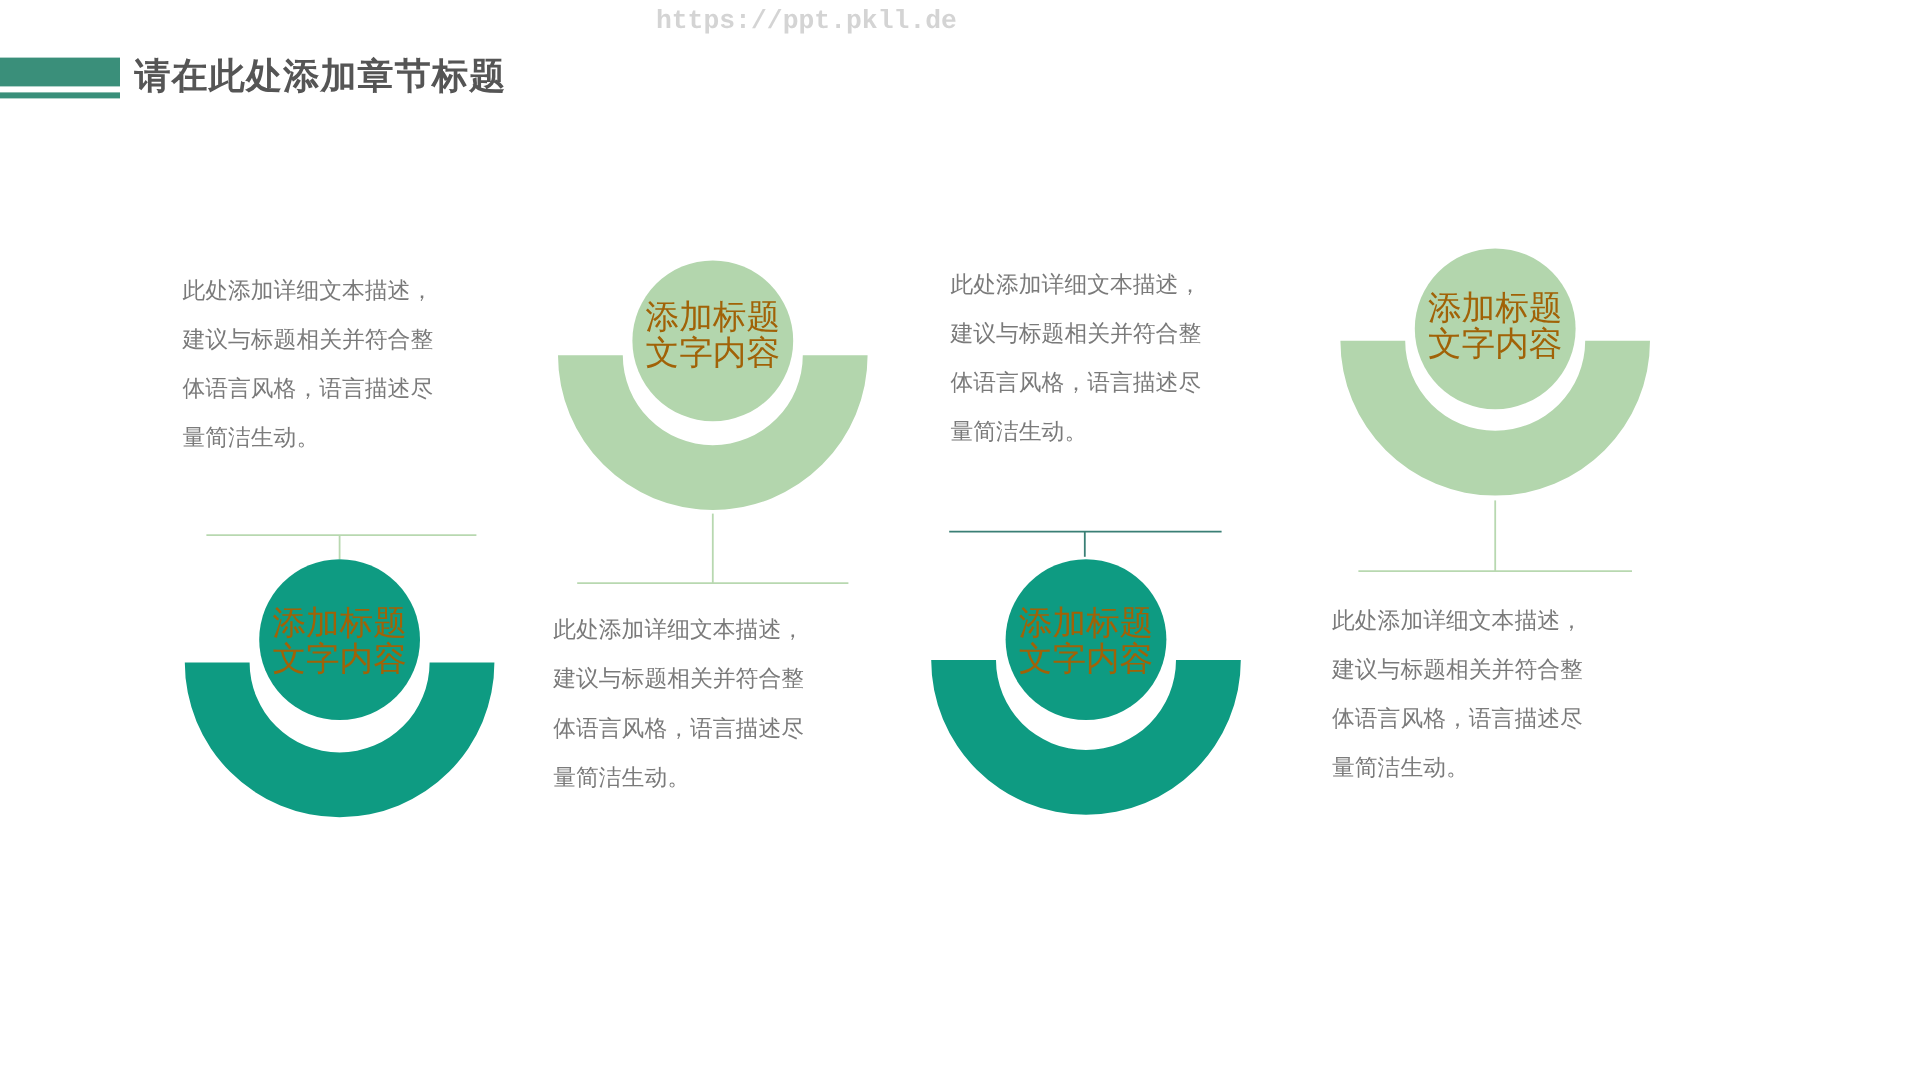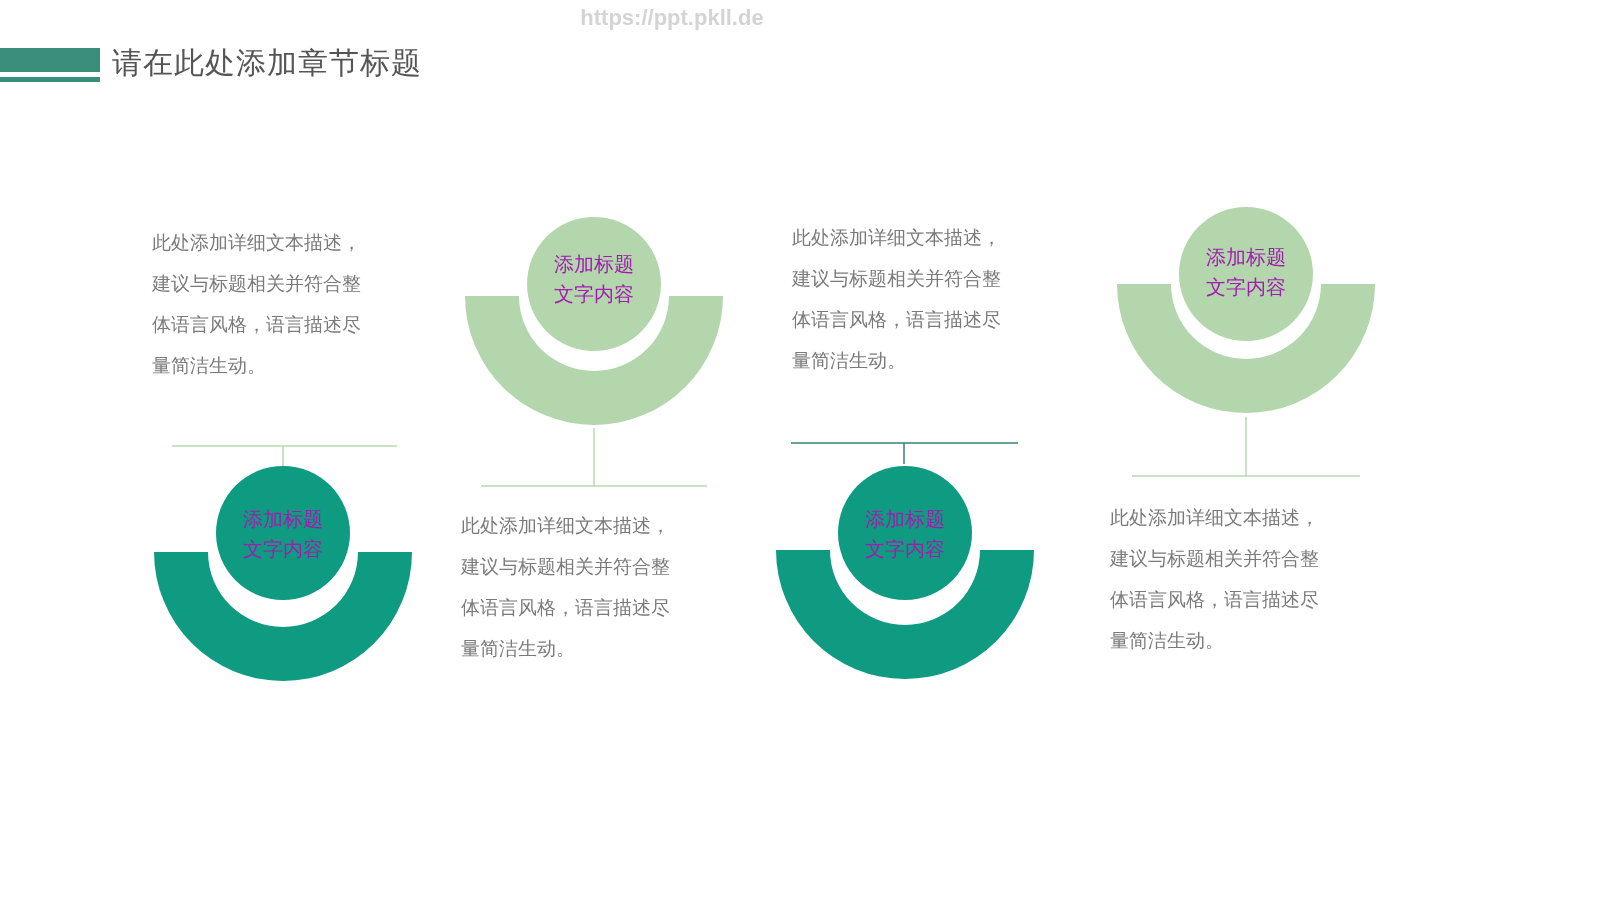--- a/index.html
+++ b/index.html
@@ -1,26 +1,26 @@
 <!DOCTYPE html>
 <html><head>
 <meta charset="utf-8">
 <style>
   html, body { margin:0; padding:0; }
   body { width:1600px; height:900px; background:#ffffff; position:relative; overflow:hidden;
          font-family:"DejaVu Sans","Liberation Sans",sans-serif; }
   .watermark { position:absolute; left:0; width:1344px; top:5px; text-align:center;
-               font-family:Liberation Sans, sans-serif; font-size:22px;
+               font-family:Liberation Mono, monospace; font-size:22px;
                color:#d4d4d4; font-weight:bold; letter-spacing:0px; }
   .title-bar-top { position:absolute; left:0; top:48px; width:100px; height:24px; background:#3a8f7a; }
   .title-bar-bot { position:absolute; left:0; top:77px; width:100px; height:5px; background:#3a8f7a; }
-  .page-title { position:absolute; left:112px; top:43px; font-size:30px; font-weight:normal; color:#555555; letter-spacing:1px; }
+  .page-title { position:absolute; left:112px; top:43px; font-size:30px; font-weight:bold; color:#555555; letter-spacing:1px; }
   .desc { position:absolute; width:270px; font-size:19px; line-height:41px; color:#7a7a7a; }
   .diagram { position:absolute; left:0; top:0; }
-  .circle-label { position:absolute; width:140px; text-align:center; color:#a21caf; font-size:20px; line-height:30px; }
+  .circle-label { position:absolute; width:140px; text-align:center; color:#a16207; font-size:28px; line-height:30px; }
 </style>
 </head>
 <body>
 
 <div class="watermark">https://ppt.pkll.de</div>
 
 <div class="title-bar-top"></div>
 <div class="title-bar-bot"></div>
 <div class="page-title">请在此处添加章节标题</div>
 

